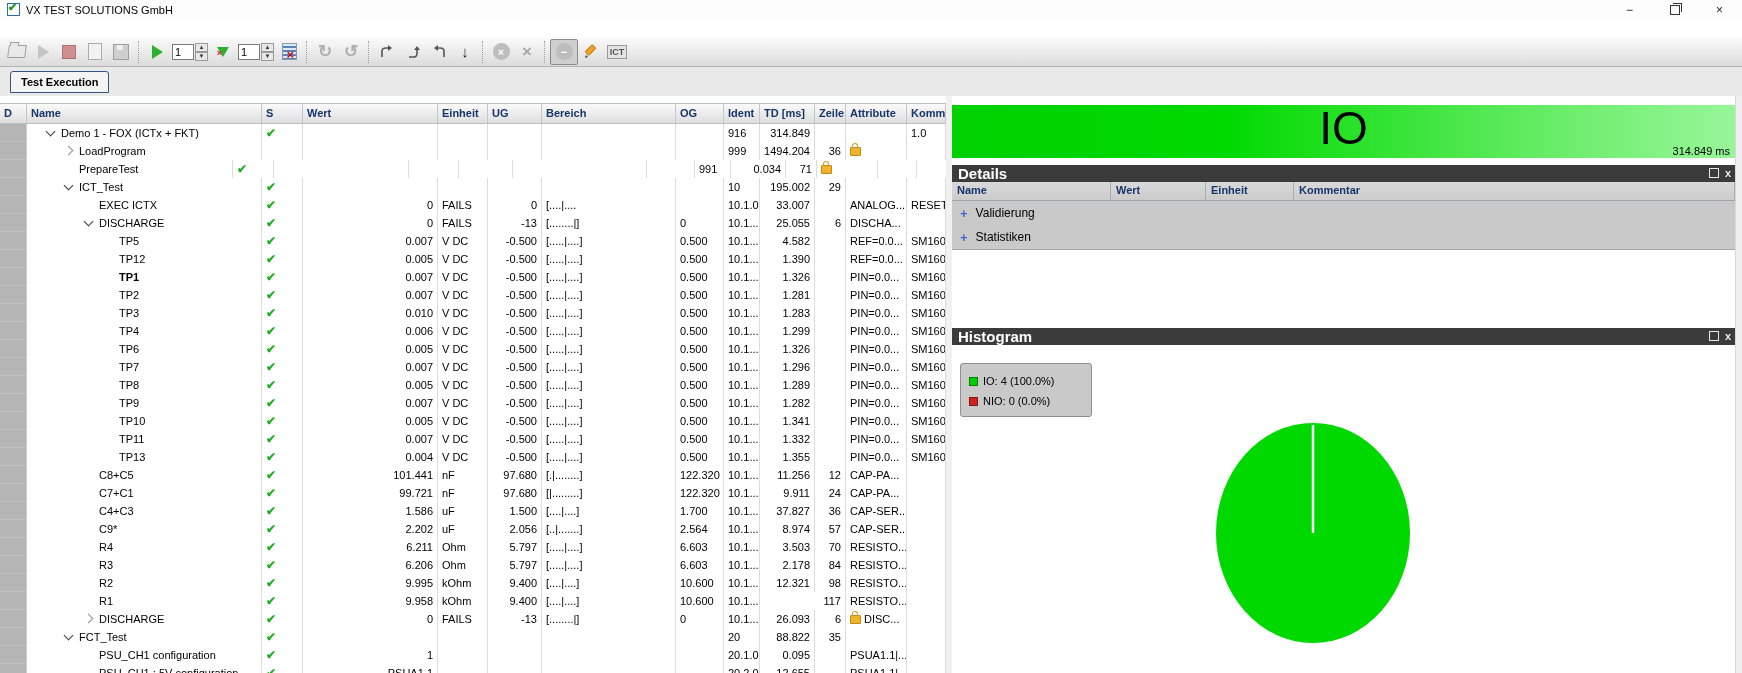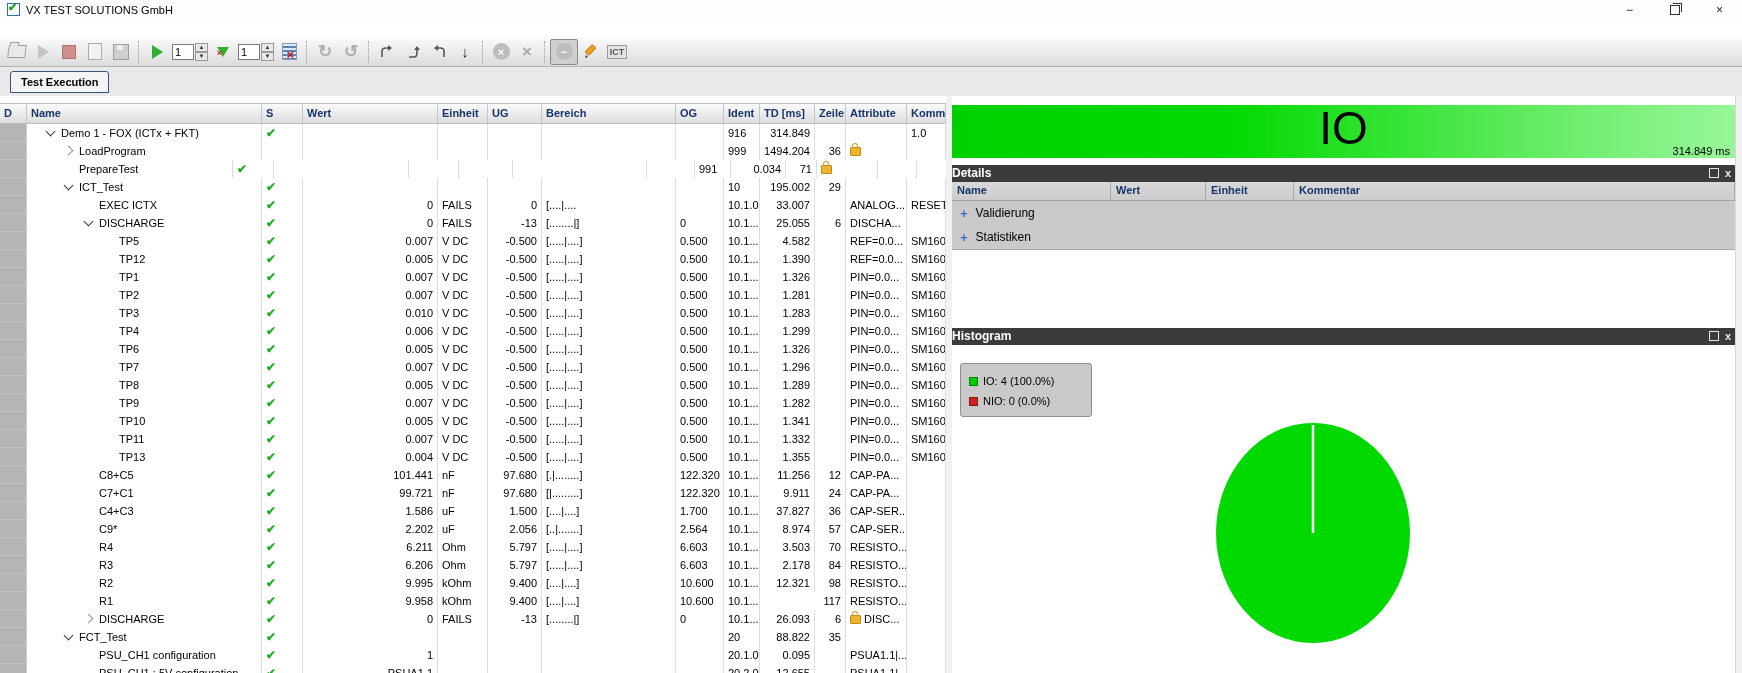--- a/index.html
+++ b/index.html
@@ -73,21 +73,21 @@
 
   .splitter{position:absolute;left:946px;top:96px;width:6px;height:577px;background:#f1f1f1;}
   .window-edge{position:absolute;left:1735px;top:96px;width:7px;height:577px;background:#f0f0f0;border-left:1px solid #d8d8d8;box-sizing:border-box;}
 
   
   .io-banner{position:absolute;left:952px;top:105px;width:783px;height:53px;background:linear-gradient(90deg,#00d000 0%,#00da00 35%,#70ee70 80%,#98f698 100%);}
   .io-status{position:absolute;left:0;right:0;top:-4px;text-align:center;font-size:46px;color:#000;}
   .io-time{position:absolute;right:5px;bottom:1px;font-size:11px;color:#000;}
 
   .panel-bar{position:absolute;left:952px;width:783px;height:17px;background:#3b3b3b;color:#fff;}
-  .panel-bar .pb-title{font-weight:bold;font-size:12px;line-height:17px;}
+  .panel-bar .pb-title{font-weight:bold;font-size:15px;line-height:17px;padding-left:6px;}
   .pb-btns{position:absolute;right:4px;top:2px;display:flex;gap:6px;align-items:center;}
   .pb-sq{width:8px;height:8px;border:1px solid #e6e6e6;background:transparent;}
   .pb-x{color:#eee;font-size:11px;font-weight:bold;line-height:12px;}
 
   .details-grid{position:absolute;left:952px;top:182px;width:783px;background:#c9c9c9;border-bottom:1px solid #a8a8a8;}
   .dg-head{display:flex;height:18px;background:linear-gradient(#d9d9d9,#cccccc);border-bottom:1px solid #9fa4ab;}
   .dg-th{box-sizing:border-box;color:#17356b;font-weight:bold;font-size:11px;line-height:17px;padding:0 5px;border-right:1px solid #a7acb3;overflow:hidden;}
   .dg-row{height:24px;display:flex;align-items:center;font-size:12px;}
   .dg-plus{color:#3a6cc8;font-weight:bold;font-size:13px;margin:0 8px 0 8px;}
 
@@ -348,21 +348,21 @@
           <div class="td" style="width: 134px;">[.....|....]</div>
           <div class="td" style="width: 48px;">0.500</div>
           <div class="td" style="width: 36px;">10.1...</div>
           <div class="td right" style="width: 55px;">1.390</div>
           <div class="td right" style="width: 31px;"></div>
           <div class="td" style="width: 61px;">REF=0.0...</div>
           <div class="td" style="width: 39px;">SM160_</div>
         </div>
         <div class="trow">
           <div class="td dcell" style="width: 27px;"></div>
-          <div class="td namecell" style="width: 235px; padding: 0px;"><span style="margin-left: 92px;">TP1</span></div>
+          <div class="td namecell" style="width: 235px; padding: 0px; font-weight: bold;"><span style="margin-left: 92px;">TP1</span></div>
           <div class="td" style="width: 41px;"><span class="check">✔</span></div>
           <div class="td right" style="width: 135px;">0.007</div>
           <div class="td" style="width: 50px;">V DC</div>
           <div class="td right" style="width: 54px;">-0.500</div>
           <div class="td" style="width: 134px;">[.....|....]</div>
           <div class="td" style="width: 48px;">0.500</div>
           <div class="td" style="width: 36px;">10.1...</div>
           <div class="td right" style="width: 55px;">1.326</div>
           <div class="td right" style="width: 31px;"></div>
           <div class="td" style="width: 61px;">PIN=0.0...</div>

